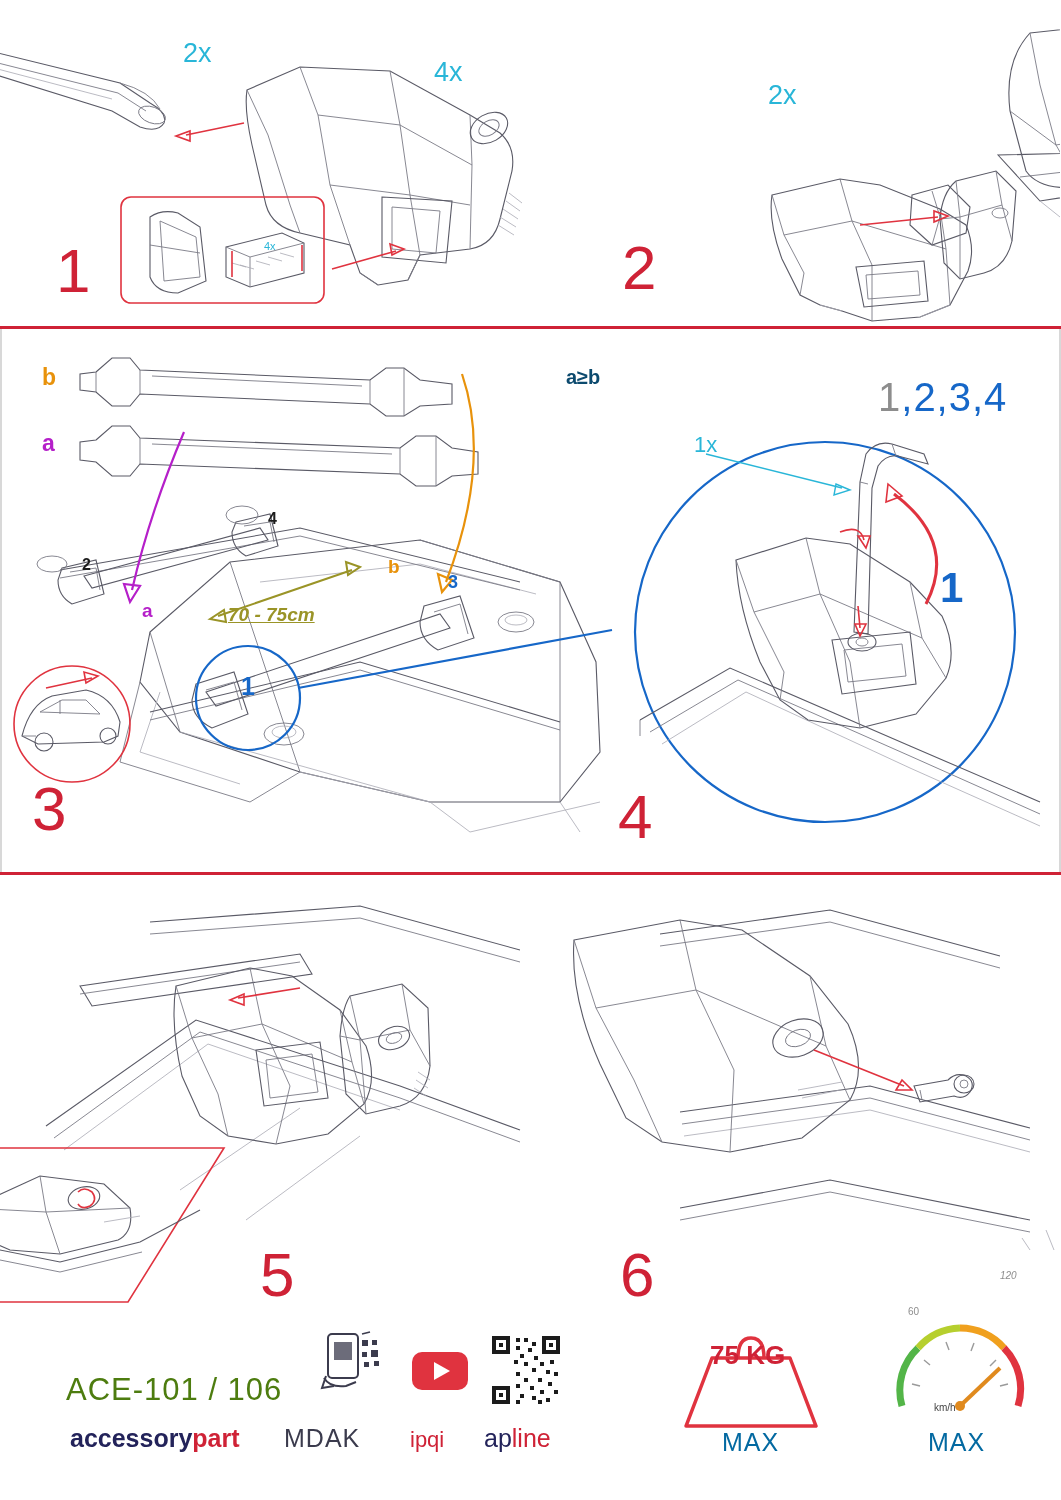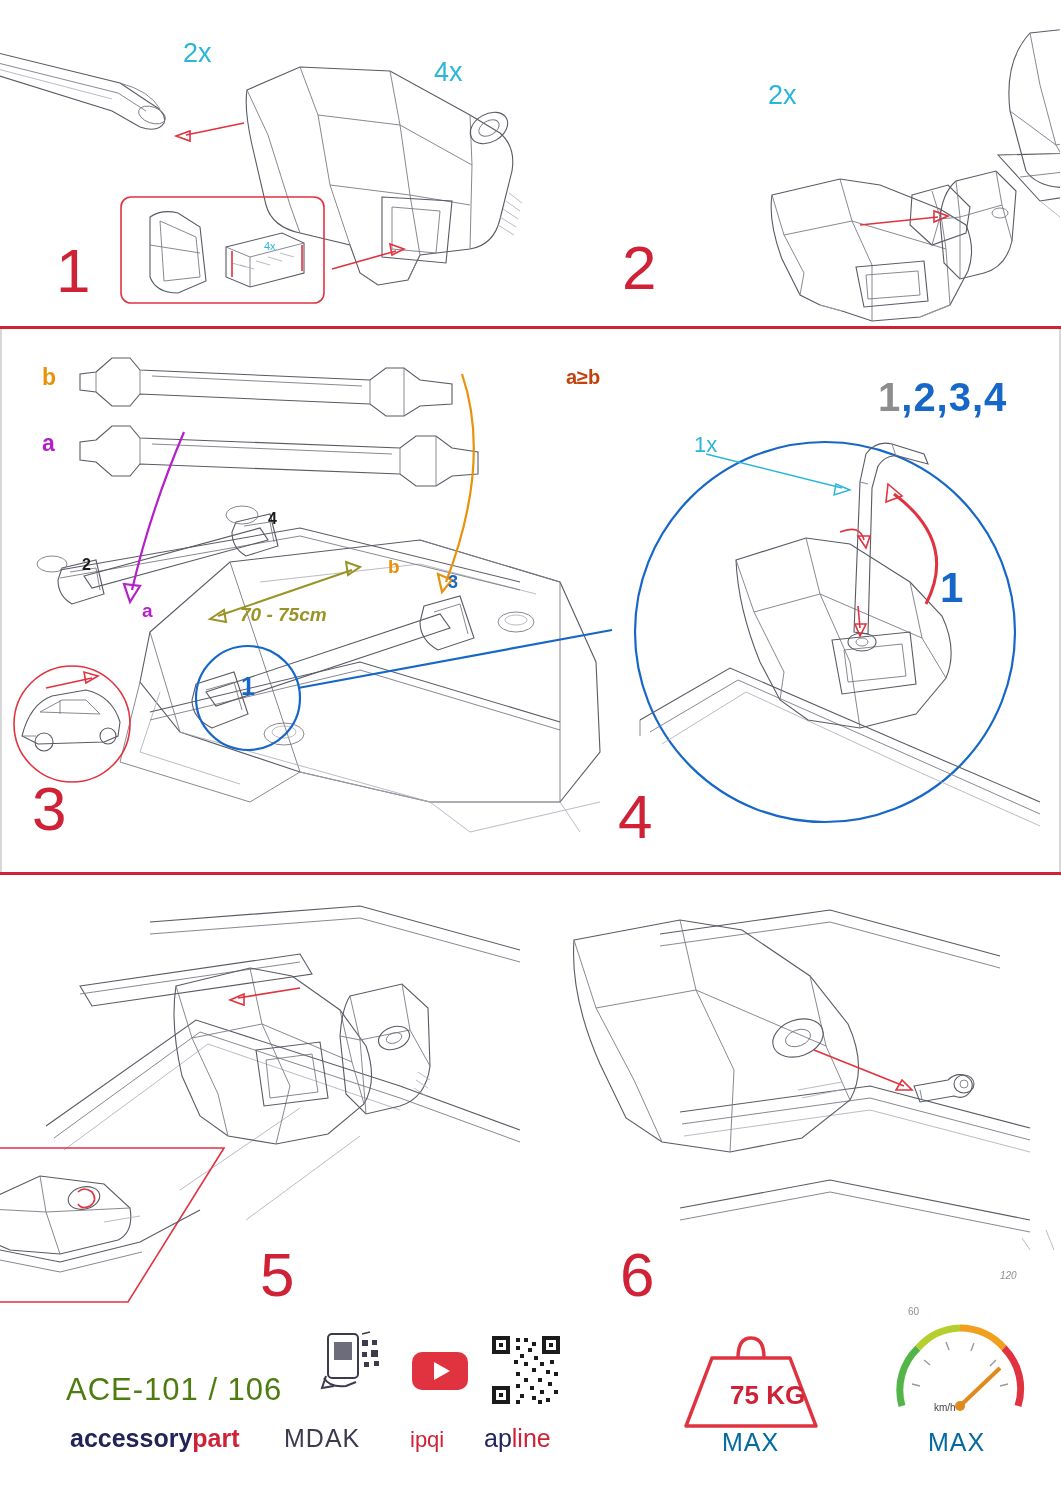--- a/index.html
+++ b/index.html
@@ -51,21 +51,21 @@
   .ineq {
     position: absolute; font-size: 20px; font-weight: bold;
   }
   .dim {
     position: absolute; color: #9a9427; font-size: 19px; font-style: italic; font-weight: bold;
   }
   .blue-num {
     position: absolute; color: #1667c8; font-size: 25px; font-weight: bold;
   }
   .seq {
-    position: absolute; font-size: 40px; font-weight: bold; letter-spacing: 1px;
+    position: absolute; font-size: 40px; font-weight: normal; letter-spacing: 1px;
   }
   .seq .g { color: #8d8d8d; }
   .seq .b { color: #1667c8; }
   .big-one {
     position: absolute; color: #1667c8; font-size: 42px; font-weight: bold;
   }
   .tiny {
     position: absolute; font-size: 11px; color: #29b6d8;
   }
   .footer-model {
@@ -330,27 +330,27 @@
         <circle class="ln" cx="108" cy="404" r="8"></circle>
         <path class="ln2" d="M22,404 L36,404"></path>
         <path class="red-ln" d="M46,356 L92,346"></path>
         <path class="red-ln" d="M98,344 L84,340 L86,351 Z" fill="#e0333f" stroke="none"></path>
       </g>
     </svg>
     <div class="label-b" style="left:42px; top:364px;">b</div>
     <div class="label-a" style="left:42px; top:430px;">a</div>
     <div class="label-a" style="left:142px; top:600px; font-size:19px;">a</div>
     <div class="label-b" style="left:388px; top:556px; font-size:19px;">b</div>
-    <div class="dim" style="left:240px; top:604px;">70 - 75cm</div>
+    <div class="dim" style="left:228px; top:604px;text-decoration:underline;">70 - 75cm</div>
     <div class="blue-num" style="left:82px; top:556px; color:#1c1c1c; font-size:16px;">2</div>
     <div class="blue-num" style="left:268px; top:510px; color:#1c1c1c; font-size:16px;">4</div>
     <div class="blue-num" style="left:448px; top:572px; color:#1667c8; font-size:18px;">3</div>
     <div class="blue-num" style="left:241px; top:672px;">1</div>
     <div class="ineq" style="left:566px; top:366px;">
-      <span style="color:#c2410c;">a≥b</span>
+      <span style="color:#0c4a6e;">a≥b</span>
     </div>
     <div class="step-num" style="left:32px; top:778px;">3</div>
   </div>
 
   <div>
     <svg width="450" height="540" style="position:absolute;left:610px;top:332px;">
 
       <circle class="blue-circ" cx="215" cy="300" r="190"></circle>
 
       <g>
@@ -573,21 +573,21 @@
         <rect x="56" y="64" width="4" height="4"></rect>
           <rect x="26" y="66" width="4" height="4"></rect>
           <rect x="48" y="66" width="4" height="4"></rect>
       </g>
     </svg>
 
     <svg width="150" height="120" style="position:absolute;left:676px;top:1318px;">
       <path d="M36,40 L114,40 L140,108 L10,108 Z" fill="none" stroke="#e0333f" stroke-width="3.5" stroke-linejoin="round"></path>
       <path d="M62,40 Q62,20 75,20 Q88,20 88,40" fill="none" stroke="#e0333f" stroke-width="3.5"></path>
     </svg>
-    <div class="weight-text" style="left:710px; top:1380px;margin-left:20px;">75 KG</div>
+    <div class="weight-text" style="left:710px; top:1340px;">75 KG</div>
     <div class="max-label" style="left:722px; top:1428px;">MAX</div>
 
     <svg width="150" height="120" style="position:absolute;left:888px;top:1310px;">
       <path d="M14,96 A58,58 0 0 1 30,38" fill="none" stroke="#53b548" stroke-width="7"></path>
       <path d="M30,38 A58,58 0 0 1 72,18" fill="none" stroke="#b6cf2e" stroke-width="7"></path>
       <path d="M72,18 A58,58 0 0 1 116,38" fill="none" stroke="#f0a01e" stroke-width="7"></path>
       <path d="M116,38 A58,58 0 0 1 130,96" fill="none" stroke="#e0333f" stroke-width="7"></path>
       <circle cx="72" cy="96" r="5" fill="#e08a1e"></circle>
       <path d="M72,96 L112,58" stroke="#e08a1e" stroke-width="4" fill="none"></path>
       <g stroke="#9a9a9a" stroke-width="1.4">

